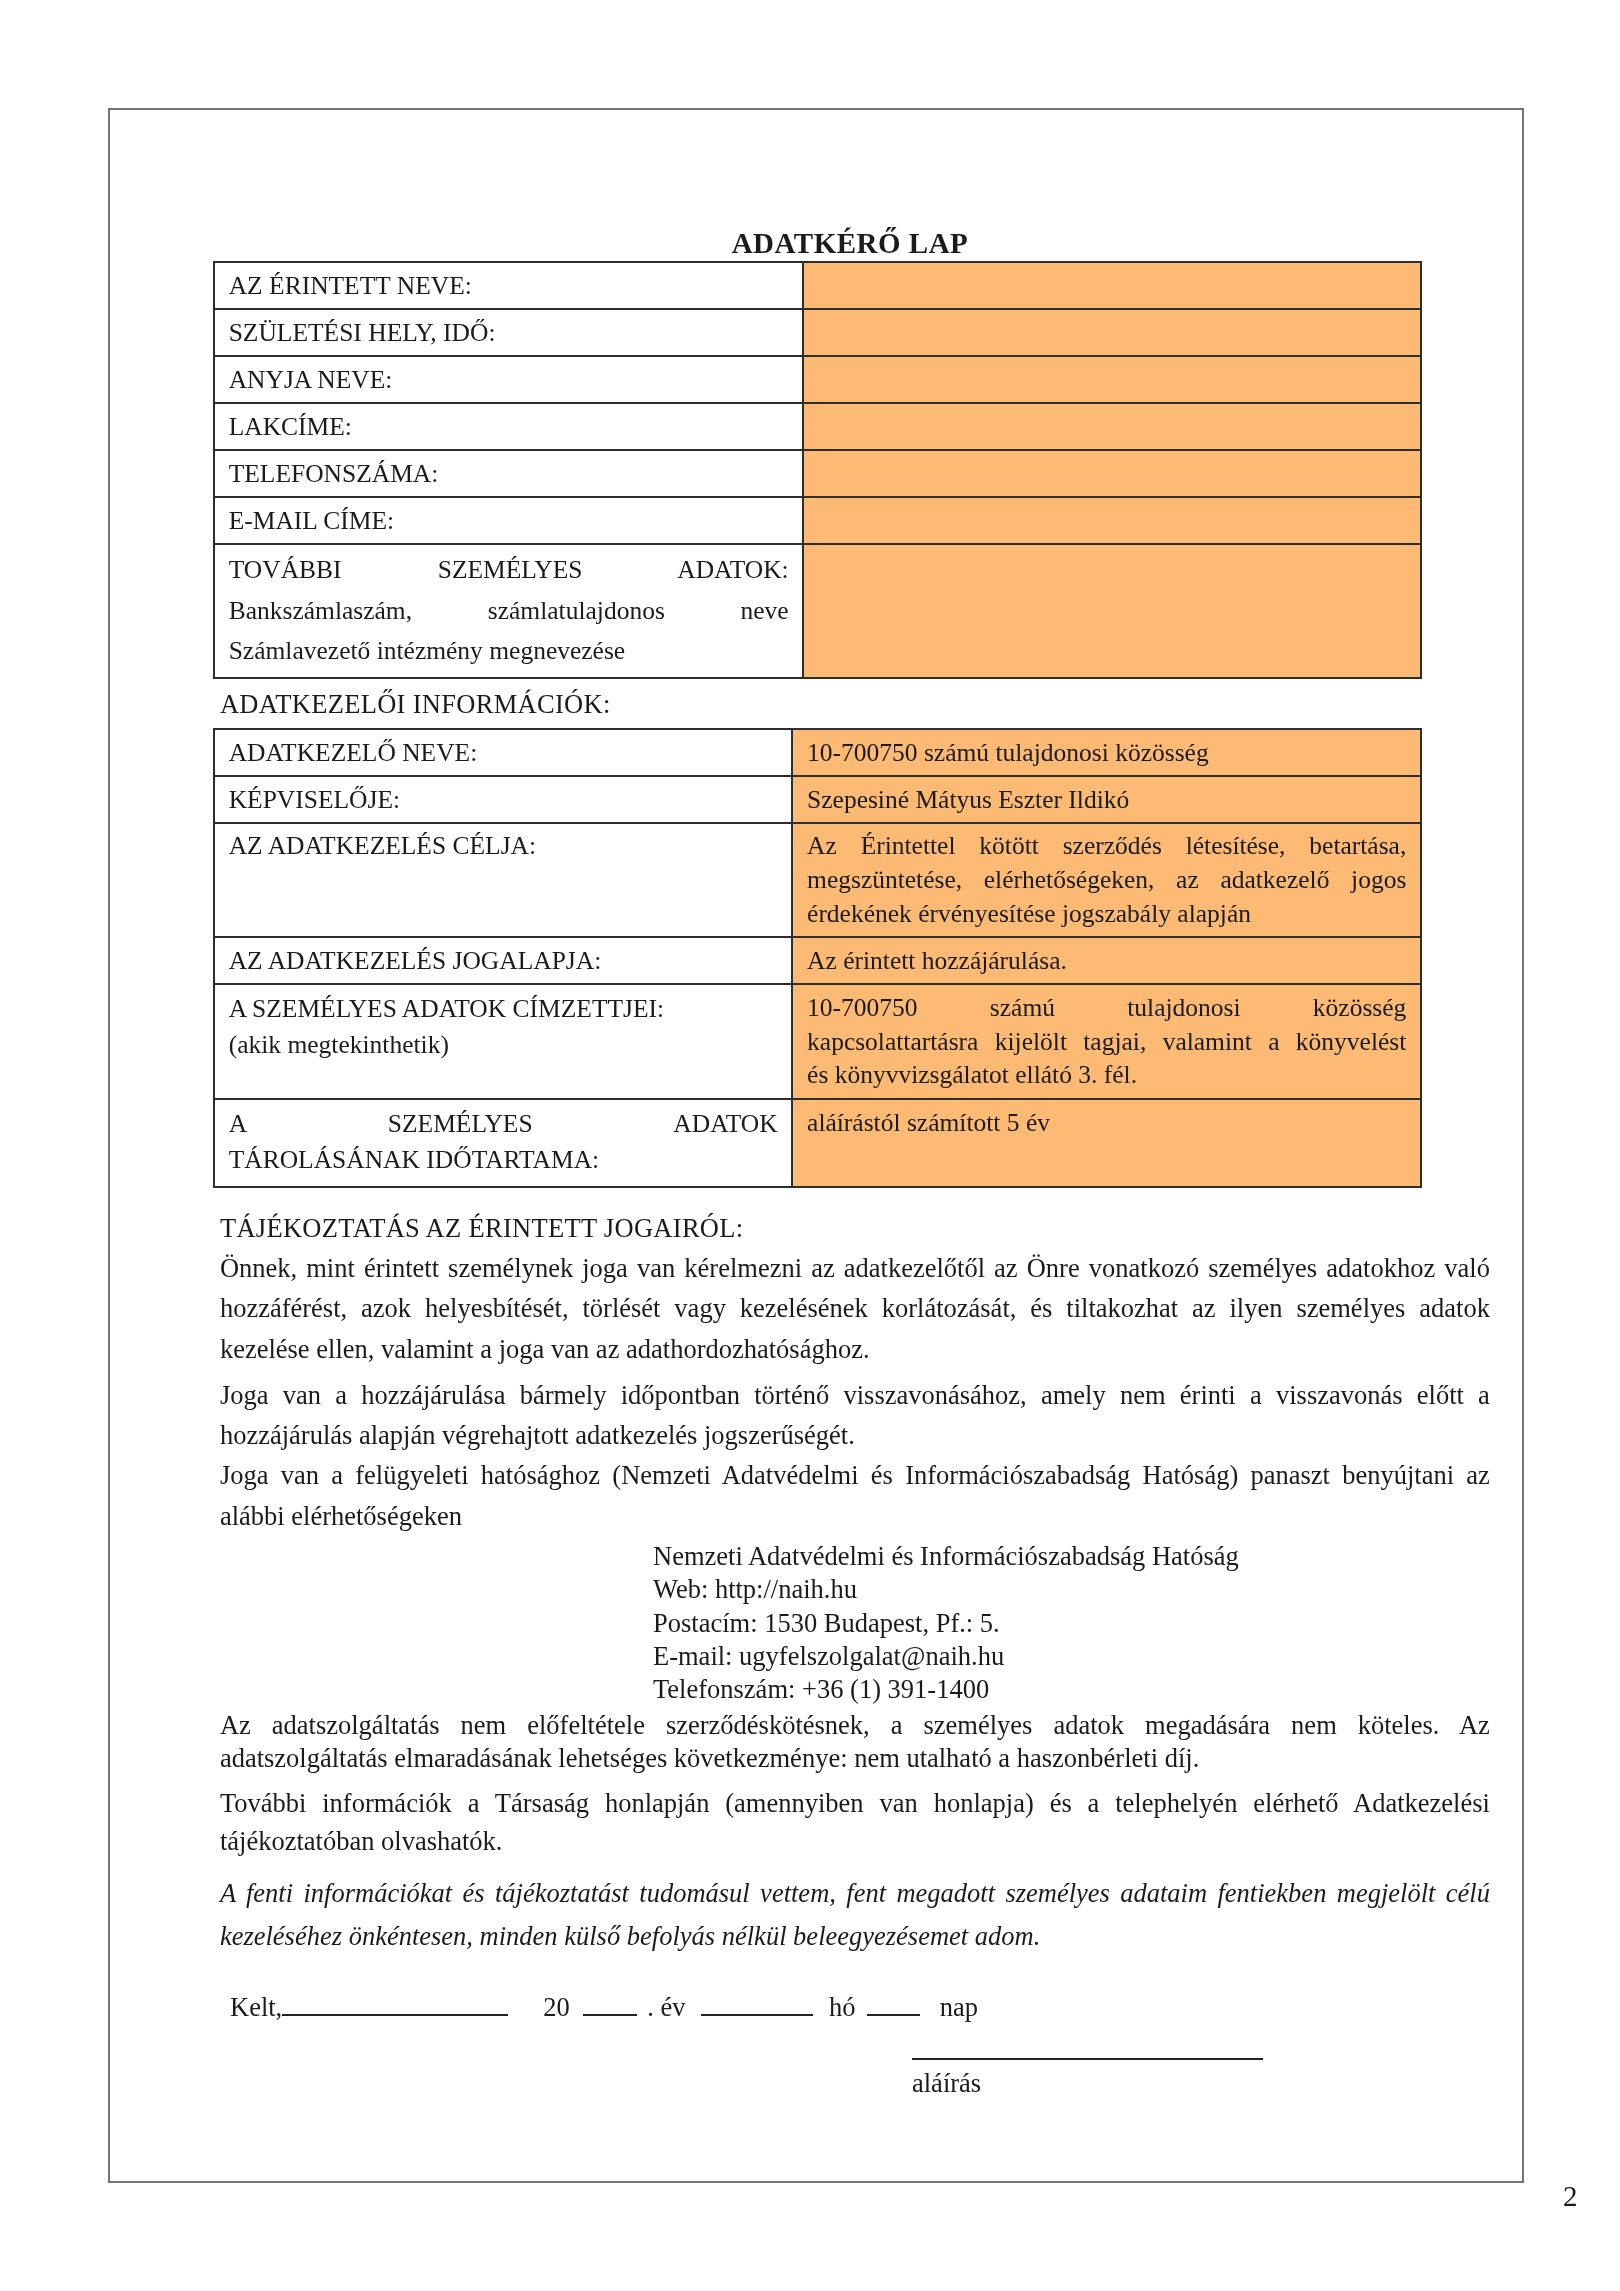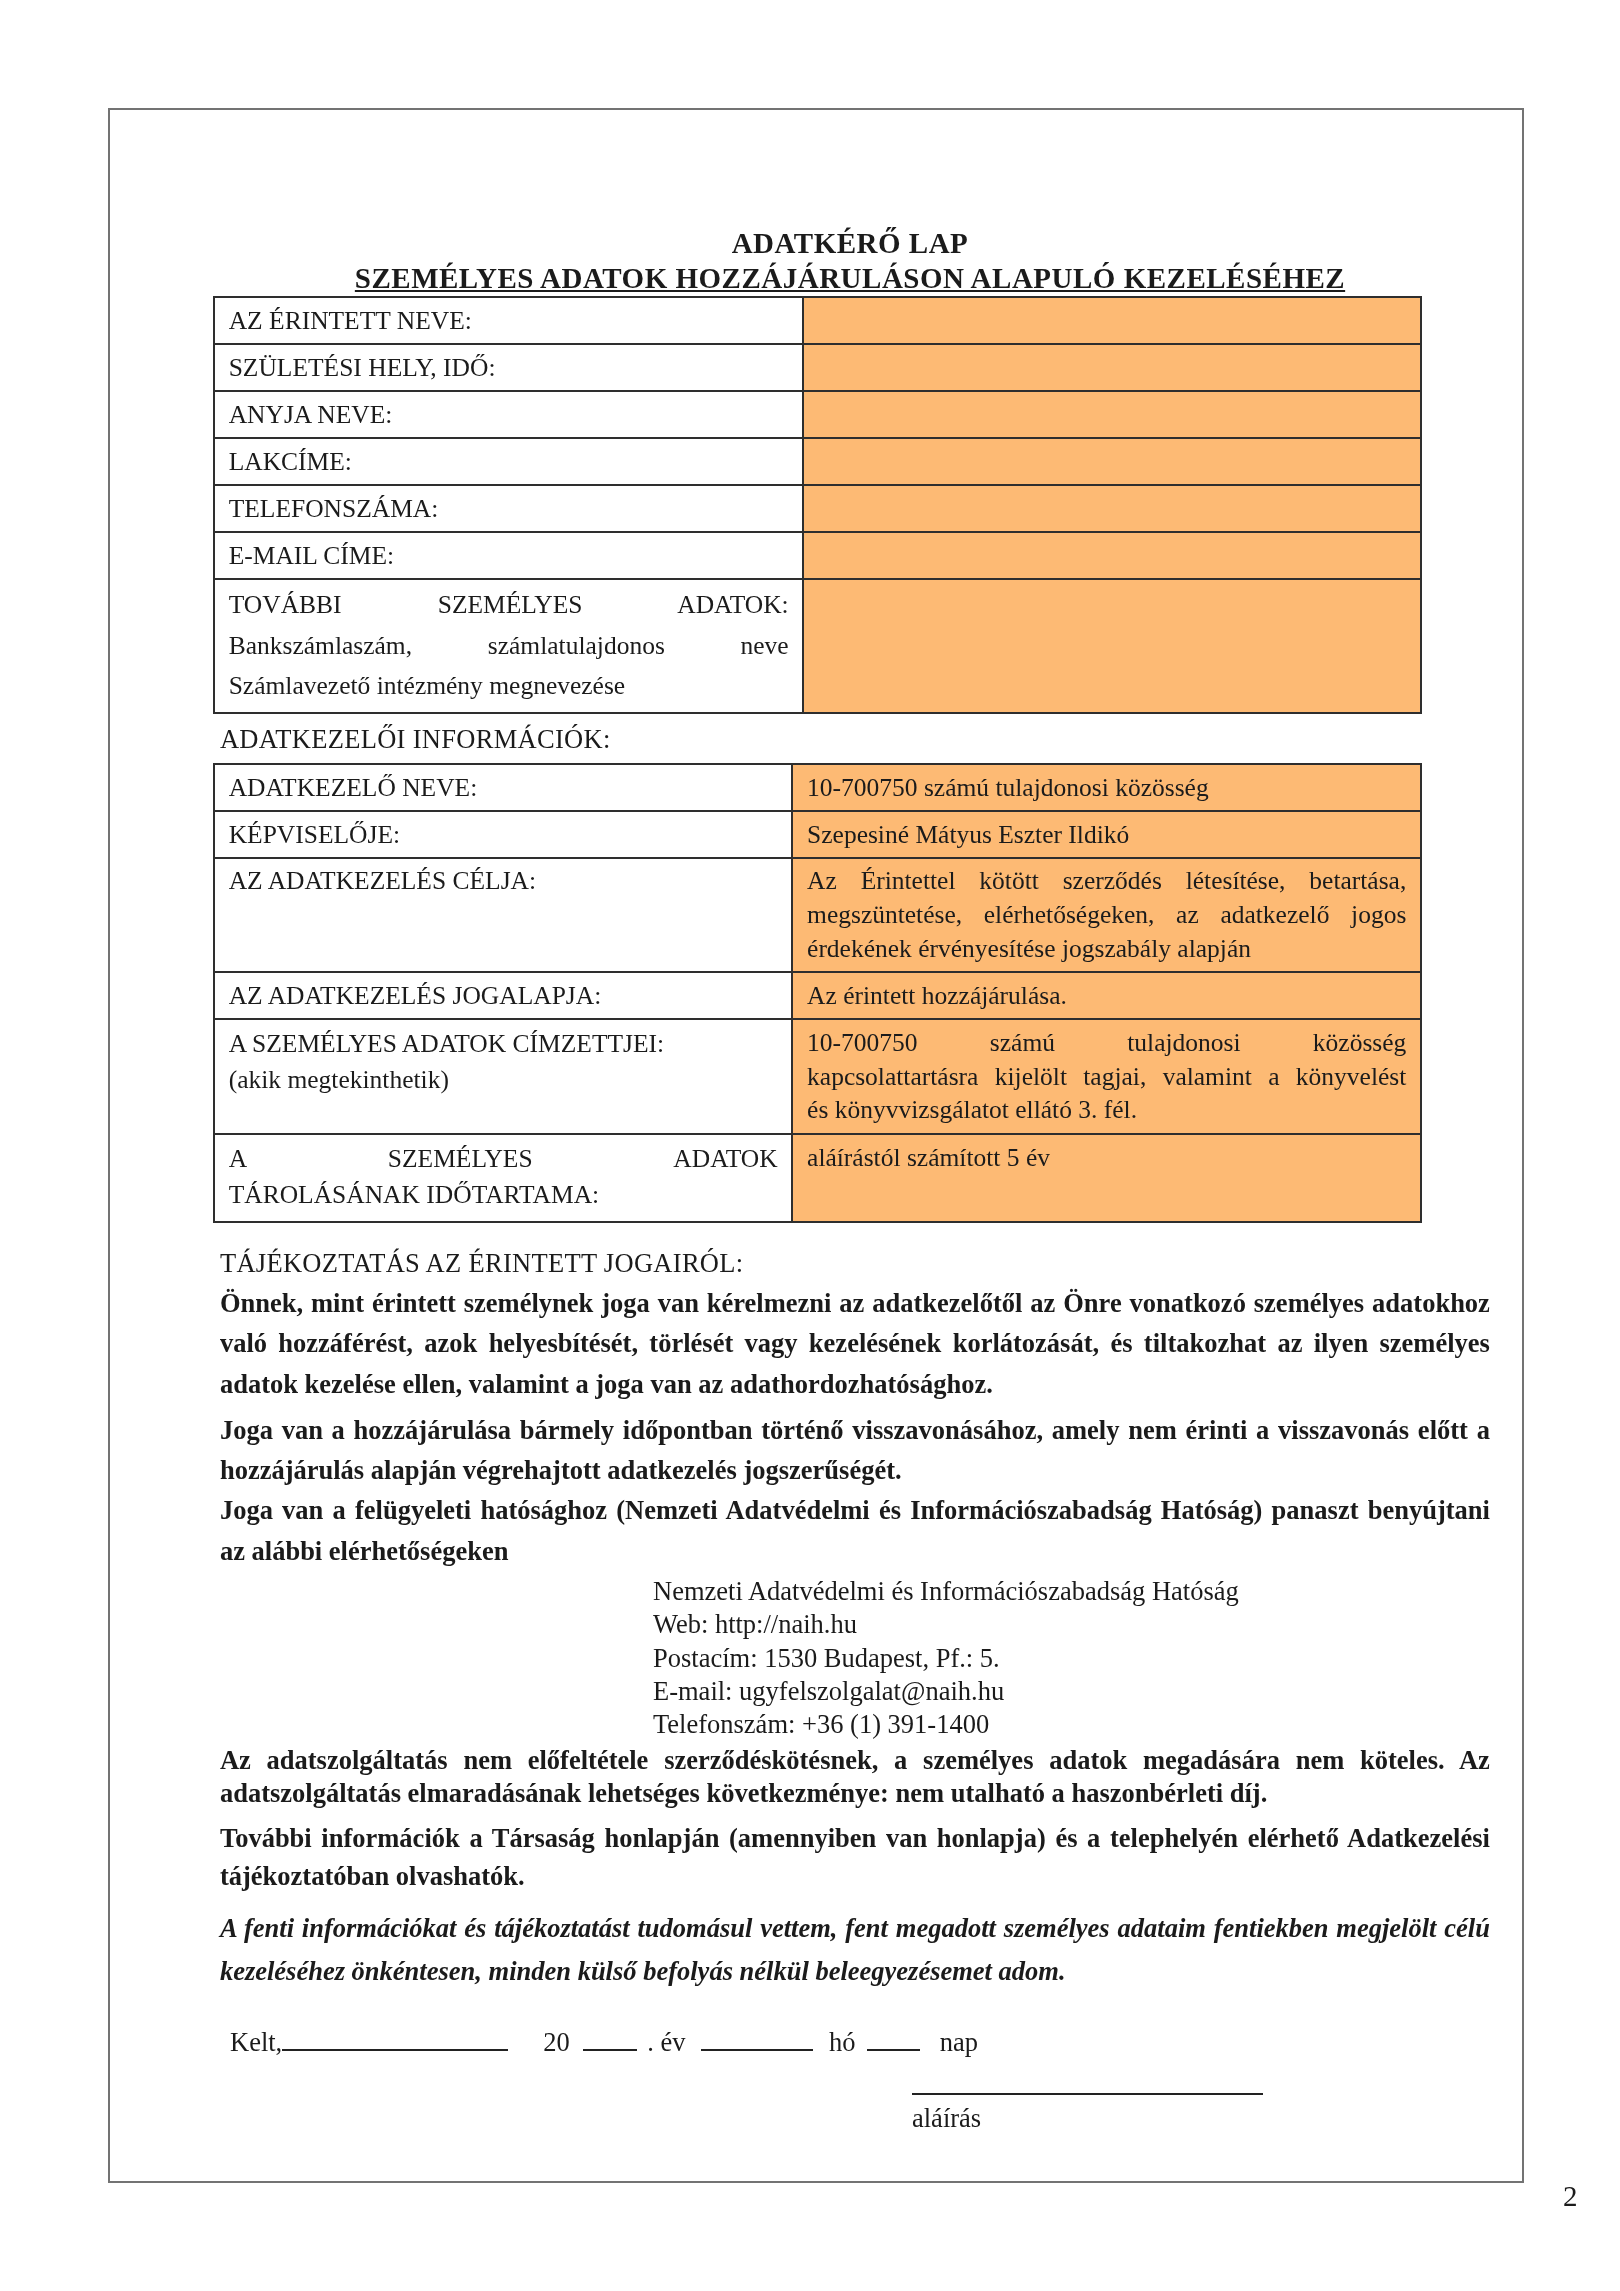--- a/index.html
+++ b/index.html
@@ -19,21 +19,21 @@
   table.tbl2 td.lbl{width:549px;}
   td.val{background:#fdba74;}
   tr.r-s td{height:29px;}
   .jline{text-align:justify;text-align-last:justify;}
   .nline{text-align:left;}
   .wide-lines div{line-height:1.58;}
   .mid-lines div{line-height:1.32;}
   .lbl2-lines div{line-height:1.4;}
   .sec-heading{font-size:26.5px;margin:9.8px 0 7.8px 6.9px;letter-spacing:0.3px;}
   .sec-heading.mt{margin-top:25.5px;margin-bottom:3.9px;}
-  .para{font-size:26.5px;text-align:justify;margin:0 0 0 6.9px;width:1270px;line-height:1.52;font-weight:bold;}
+  .para{font-size:26.5px;text-align:justify;margin:0 0 0 6.9px;width:1270px;line-height:1.52;}
   .para.sp{margin-top:5.9px;}
   .para.tight{line-height:1.24;}
   .para.mid{line-height:1.42;margin-top:11px;}
   .para.consent{font-style:italic;line-height:1.6;margin-top:11.8px;}
   .contact{font-size:26.5px;margin:3.9px 0 2px 440px;line-height:1.26;}
   .contact div{white-space:nowrap;}
   .kelt-row{font-size:26.5px;margin:29px 0 0 17px;white-space:nowrap;}
   .fill{display:inline-block;border-bottom:2px solid #222;height:1.05em;vertical-align:baseline;}
   .f230{width:226px;}
   .f55{width:54px;margin-left:13.7px;margin-right:9.8px;}
@@ -46,21 +46,20 @@
   .page-num{position:absolute;left:1453px;top:2070px;font-size:29px;}
 </style>
 </head>
 <body>
 
 <div class="page">
   <div class="border-frame">
     <div class="content">
 
       <div class="title1">ADATKÉRŐ LAP</div>
-      <div class="title2">SZEMÉLYES ADATOK HOZZÁJÁRULÁSON ALAPULÓ KEZELÉSÉHEZ</div>
 
       <table class="tbl tbl1">
         <tbody>
           <tr class="r-s">
             <td class="lbl">AZ ÉRINTETT NEVE:</td>
             <td class="val"></td>
           </tr>
           <tr class="r-s">
             <td class="lbl">SZÜLETÉSI HELY, IDŐ:</td>
             <td class="val"></td>

